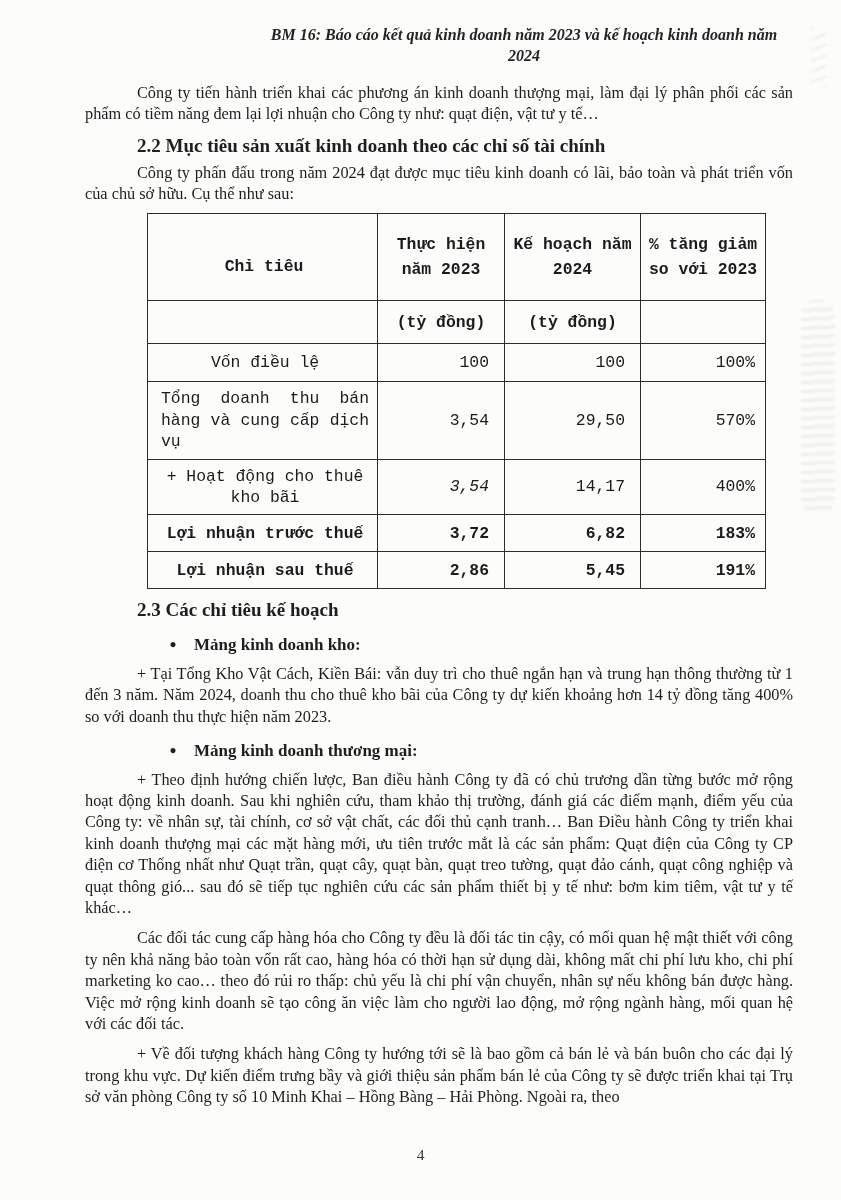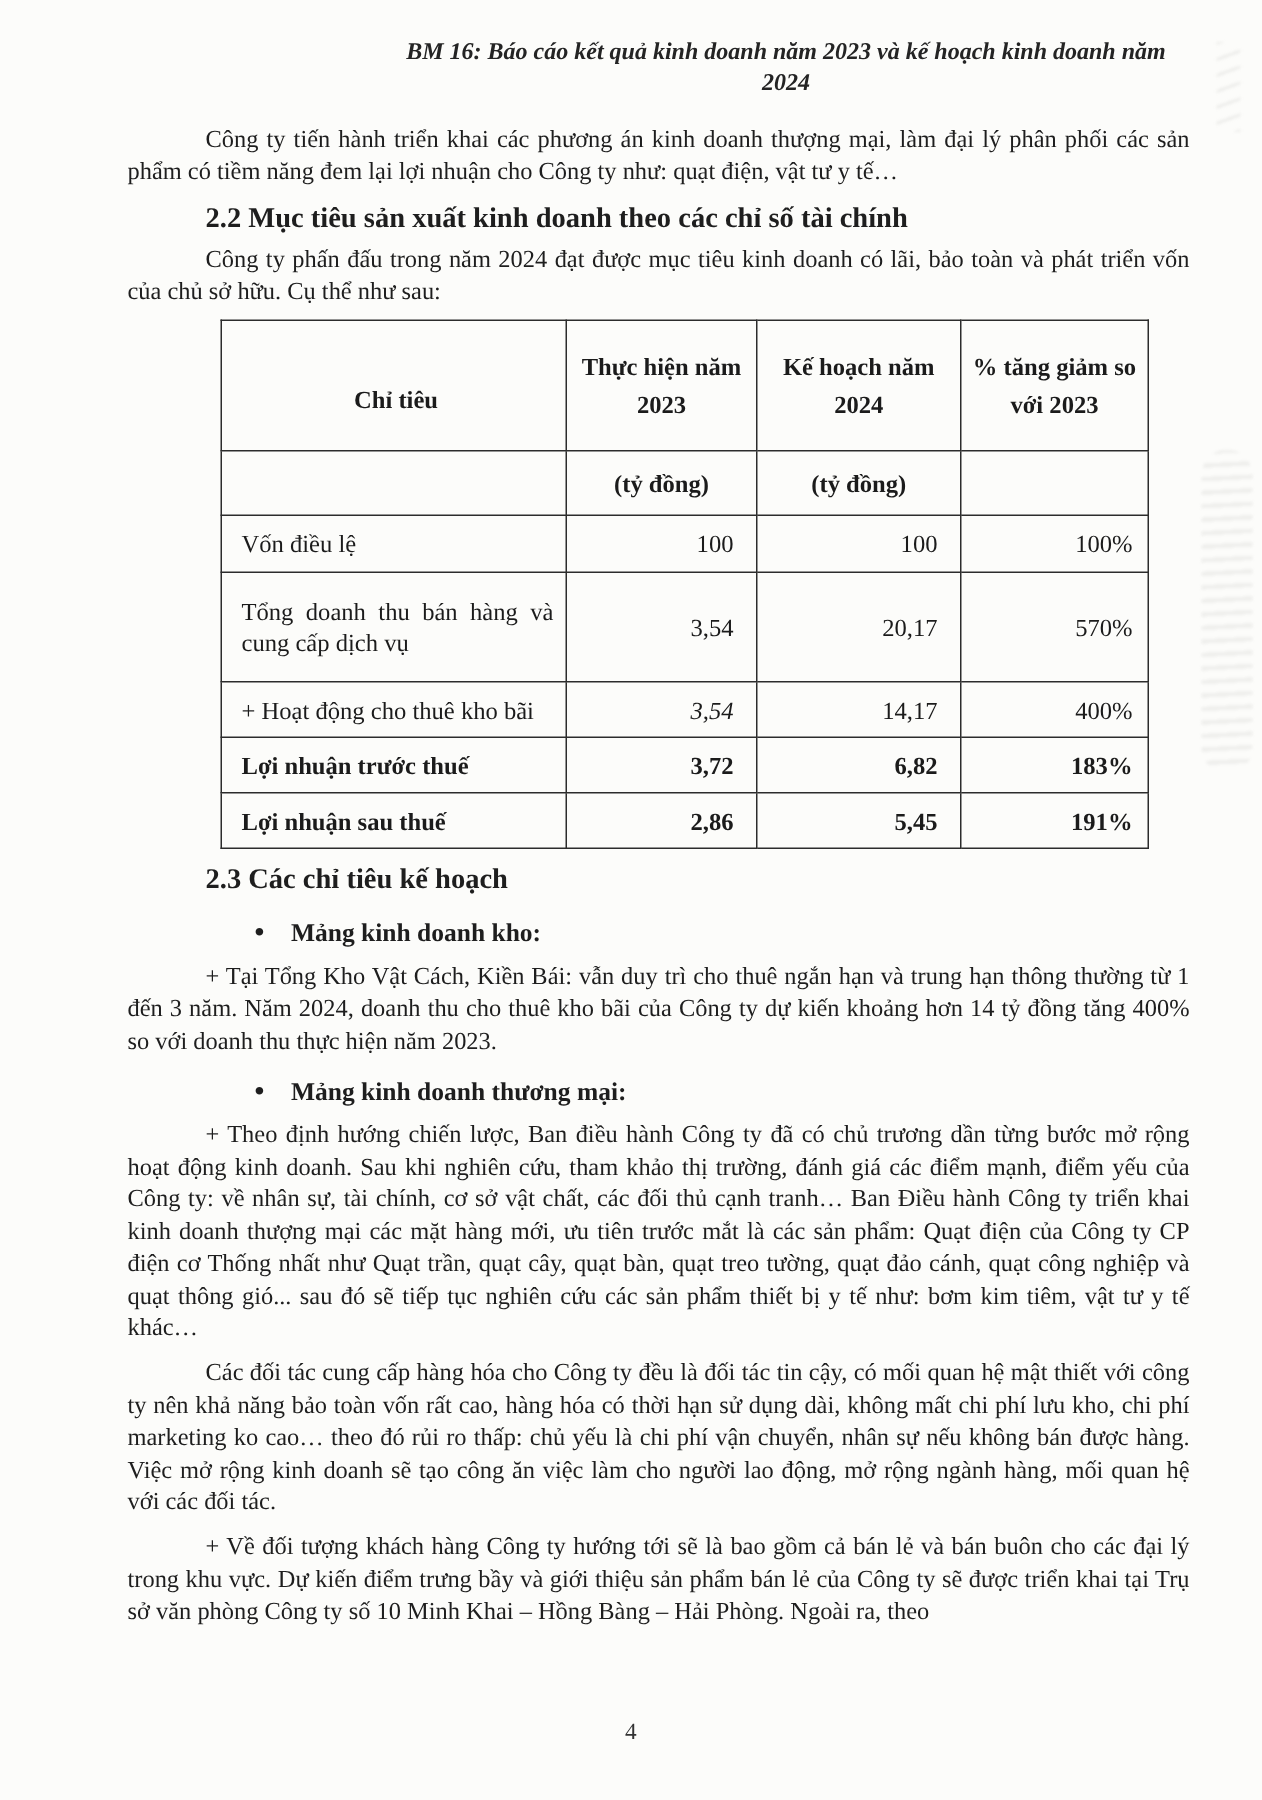--- a/index.html
+++ b/index.html
@@ -44,36 +44,37 @@
     border-collapse: collapse;
     margin: 9px 0 0 62px;
     width: 618px;
     table-layout: fixed;
     font-size: 16.4px;
     color: #1b1b1b;
   }
   table.kpi th, table.kpi td {
     border: 1.6px solid #2c2c2c;
     vertical-align: middle;
+    font-family: Liberation Mono, monospace;
   }
   table.kpi th {
     font-weight: bold;
     text-align: center;
     line-height: 1.55;
   }
   th.th-label {
     text-align: left;
     vertical-align: top;
     padding: 18px 10px 0 13px;
   }
   tr.head-row { height: 87px; }
   th.th-pct { line-height: 2.05; }
   tr.unit-row { height: 43px; }
   tr.unit-row td { text-align: center; font-weight: bold; }
-  td.lbl { padding: 6px 8px 6px 13px; text-align: left; }
+  td.lbl { padding: 6px 8px 6px 13px; text-align: center; }
   td.lbl-just { text-align: justify; }
   td.num { text-align: right; padding-right: 15px; }
   td.pct { text-align: right; padding-right: 10px; }
   tr.r1 { height: 38px; }
   tr.r2 { height: 73px; }
   tr.r3, tr.r4, tr.r5, tr.r6 { height: 37px; }
   tr.bold-row td { font-weight: bold; }
   td.it { font-style: italic; }
 
   
@@ -172,21 +173,21 @@
     </tr>
     <tr class="r1">
       <td class="lbl">Vốn điều lệ</td>
       <td class="num">100</td>
       <td class="num">100</td>
       <td class="pct">100%</td>
     </tr>
     <tr class="r2">
       <td class="lbl lbl-just">Tổng doanh thu bán hàng và cung cấp dịch vụ</td>
       <td class="num">3,54</td>
-      <td class="num">20,17</td>
+      <td class="num">29,50</td>
       <td class="pct">570%</td>
     </tr>
     <tr class="r4">
       <td class="lbl">+ Hoạt động cho thuê kho bãi</td>
       <td class="num it">3,54</td>
       <td class="num">14,17</td>
       <td class="pct">400%</td>
     </tr>
     <tr class="r5 bold-row">
       <td class="lbl">Lợi nhuận trước thuế</td>

